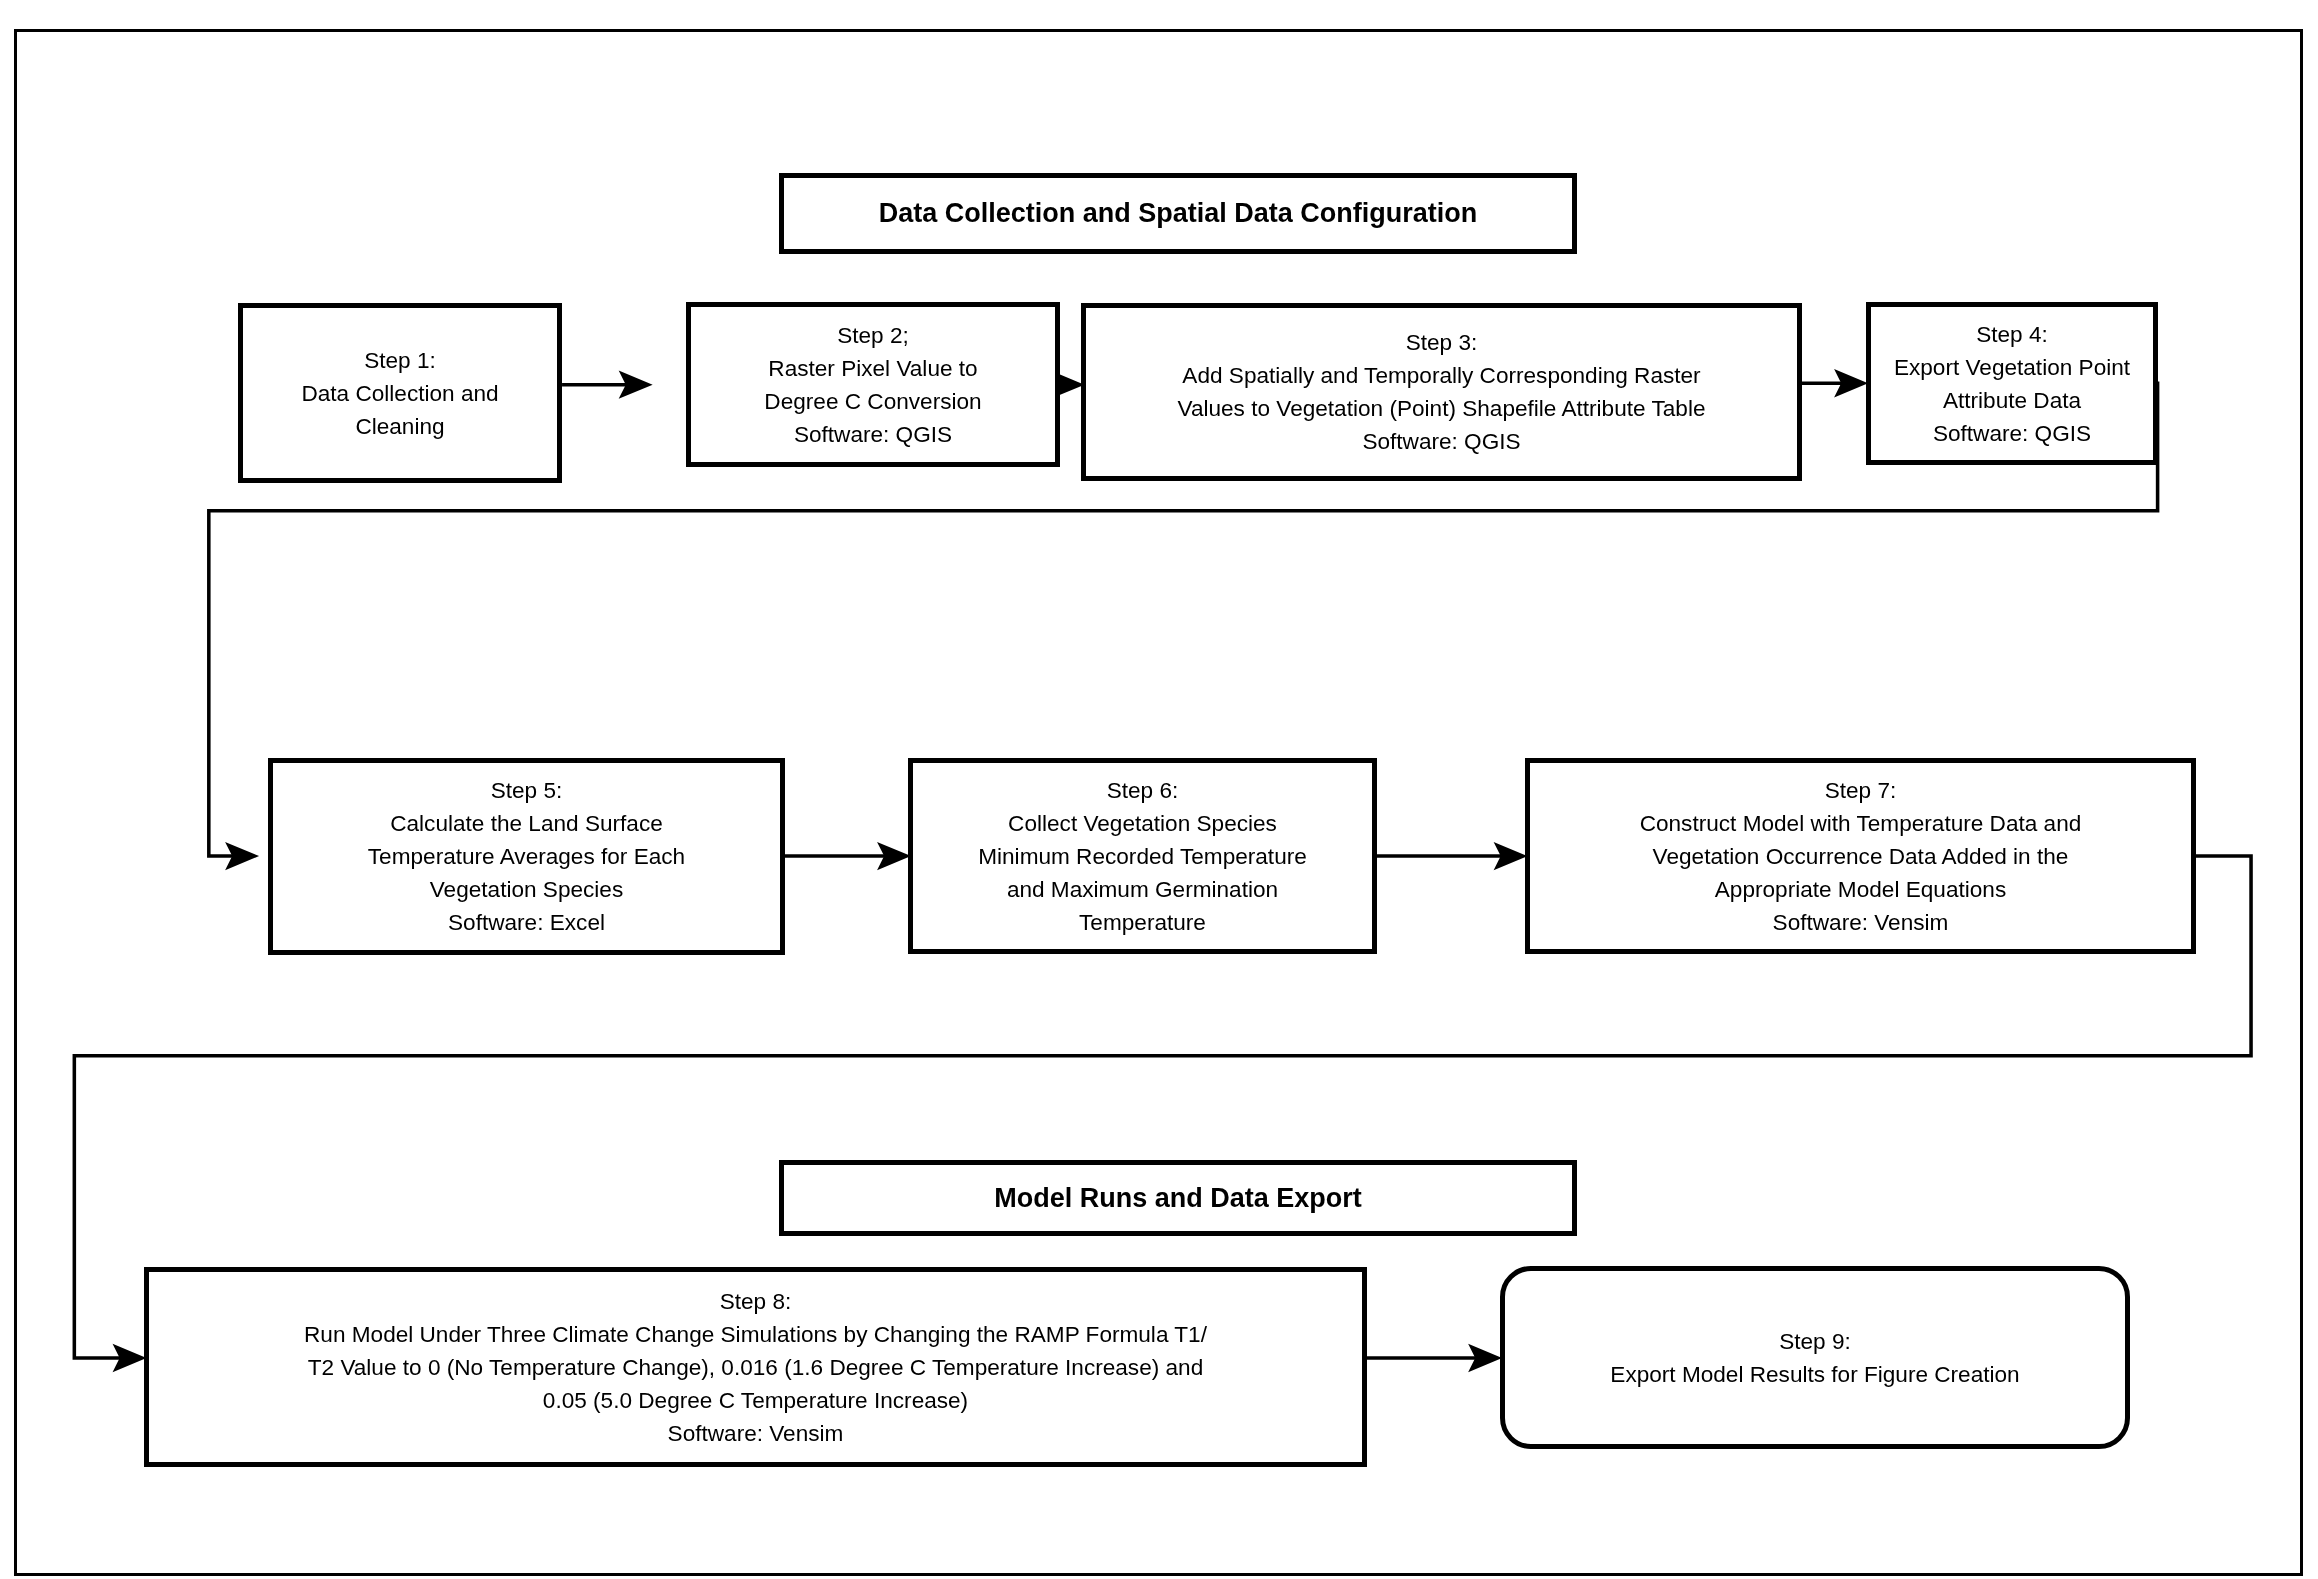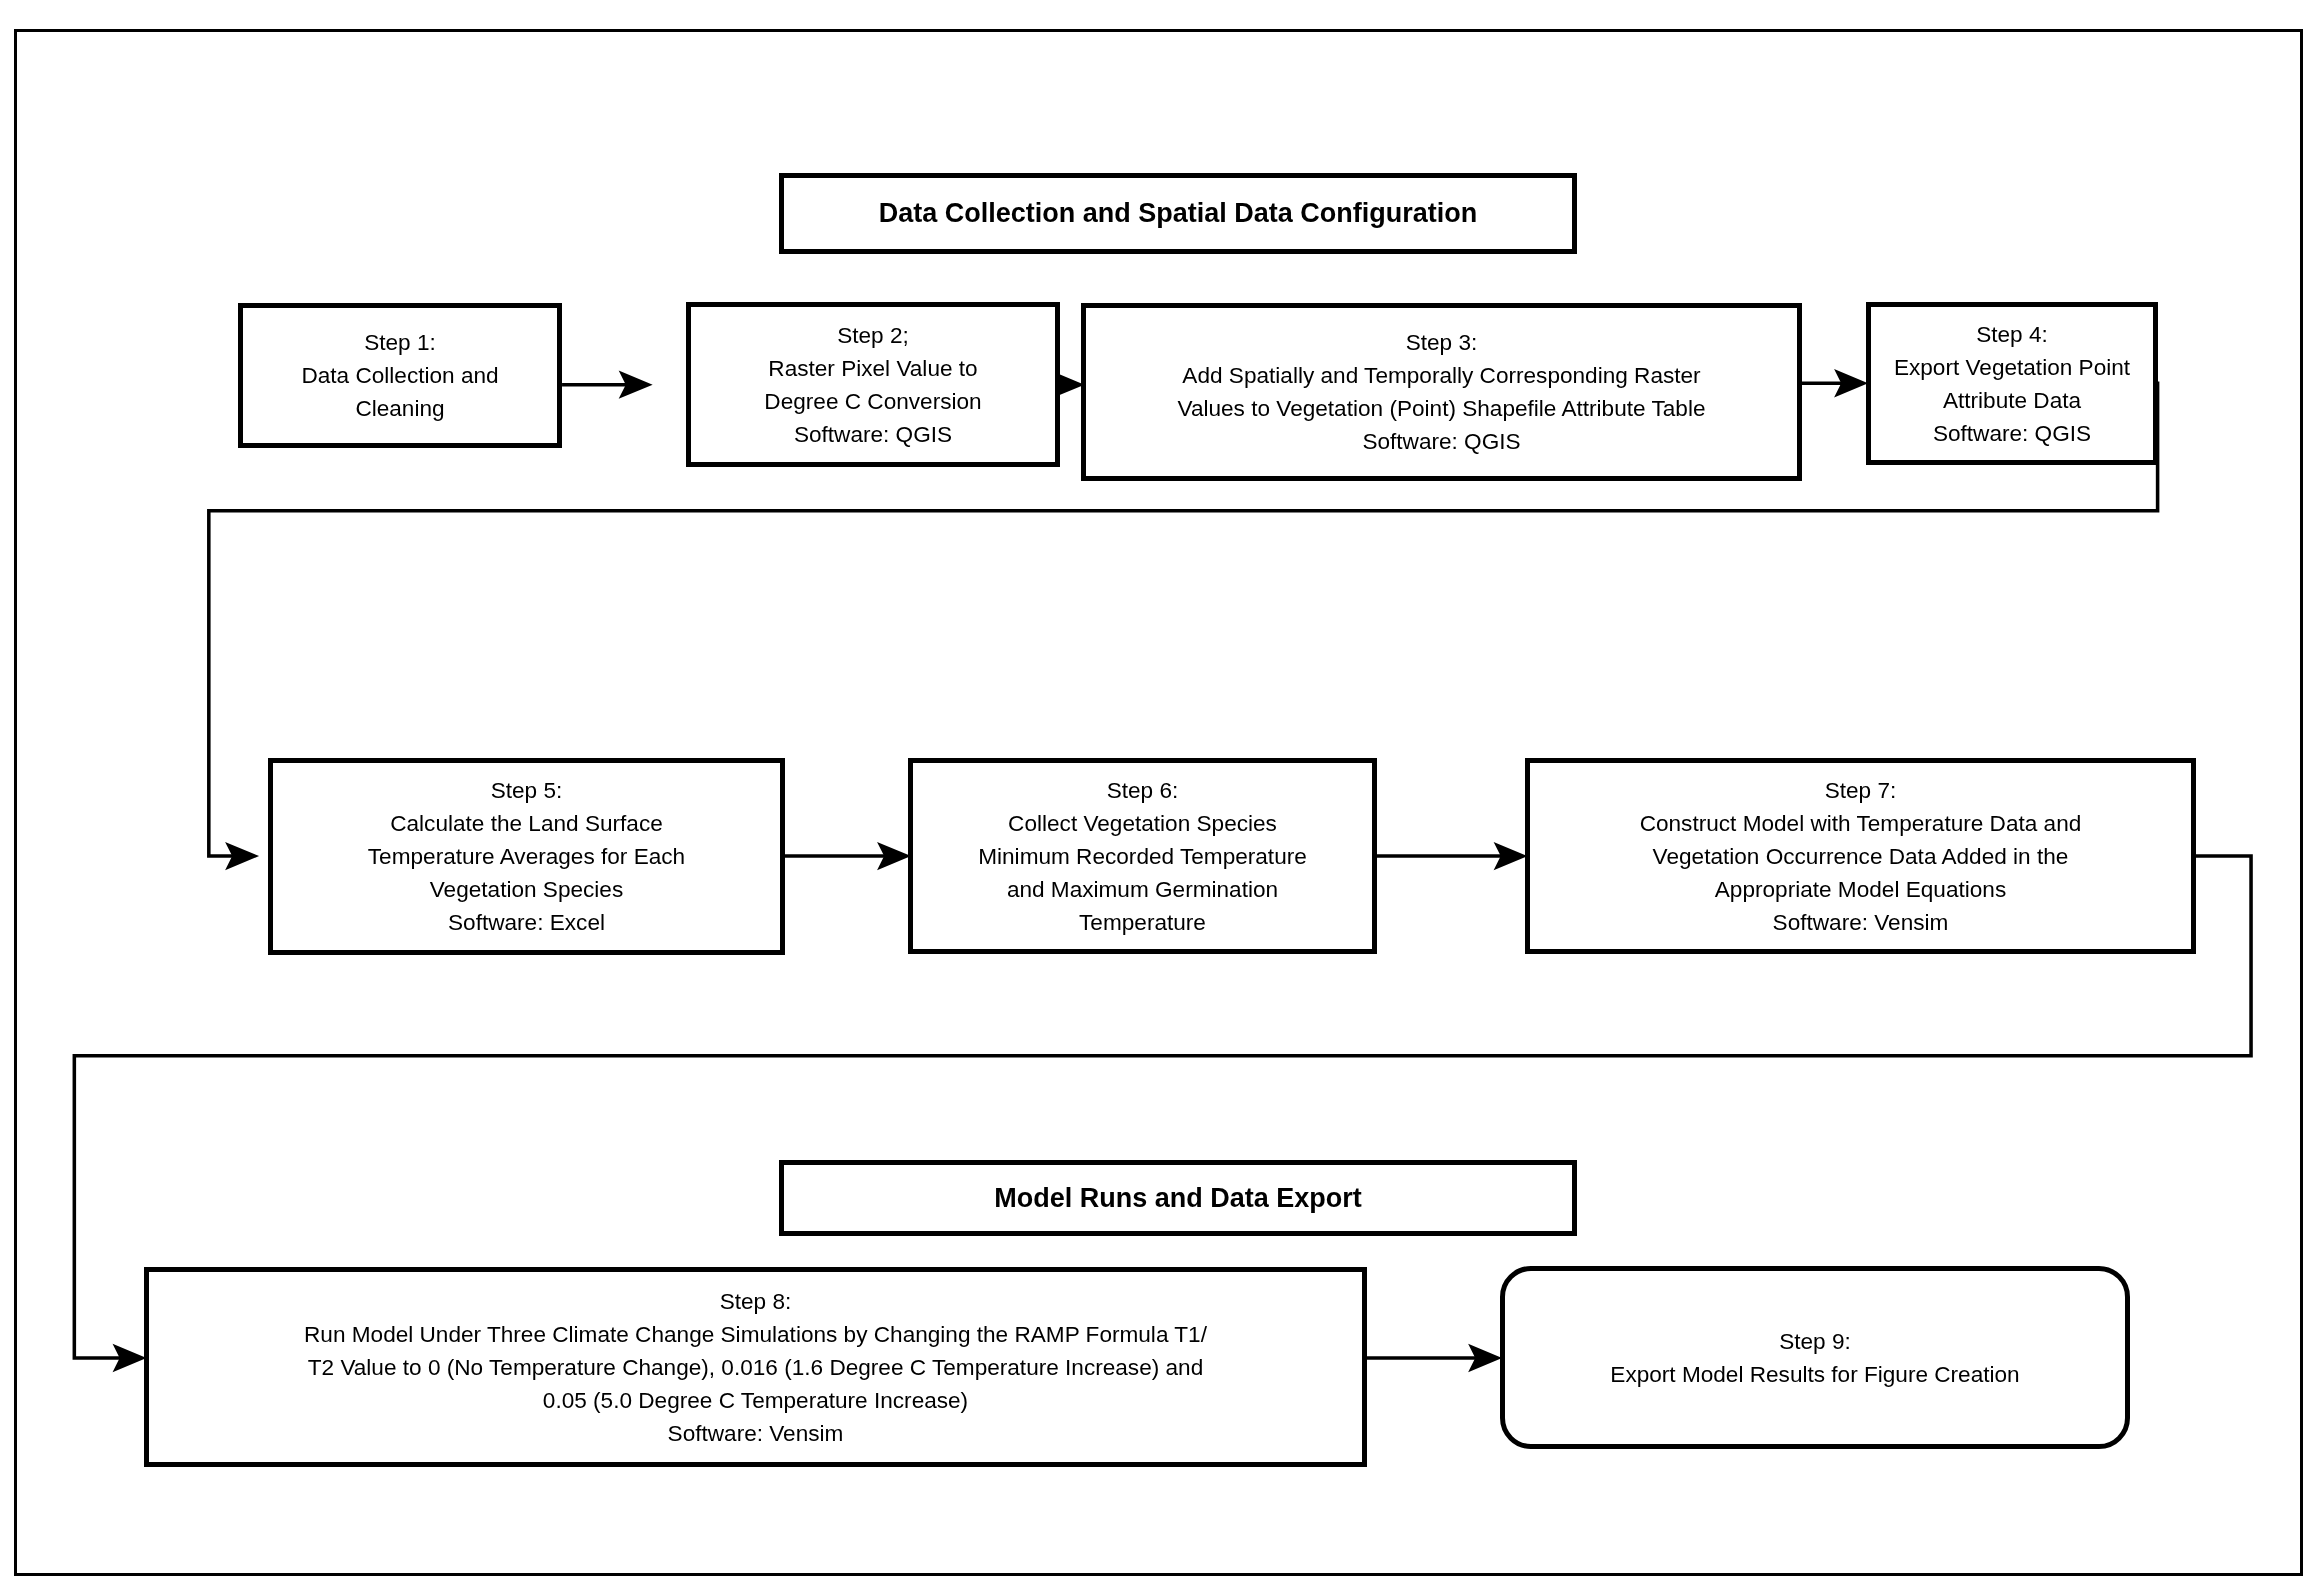--- a/index.html
+++ b/index.html
@@ -52,21 +52,21 @@
   .title-box {
     font-size: 27px;
     font-weight: bold;
     line-height: 33px;
   }
   
   #title1 { left: 779px; top: 160px;  width: 798px; height: 81px; }
   #title2 { left: 779px; top: 626px;  width: 798px; height: 78px; }
   #title3 { left: 779px; top: 1147px; width: 798px; height: 76px; }
   
-  #step1 { left: 238px;  top: 290px;  width: 324px;  height: 145px; }
+  #step1 { left: 238px;  top: 290px;  width: 324px;  height: 180px; }
   #step2 { left: 686px;  top: 289px;  width: 374px;  height: 165px; }
   #step3 { left: 1081px; top: 290px;  width: 721px; height: 178px; }
   #step4 { left: 1866px; top: 289px;  width: 292px;  height: 163px; }
   #step5 { left: 268px;  top: 745px; width: 517px;  height: 197px; }
   #step6 { left: 908px; top: 745px; width: 469px;  height: 196px; }
   #step7 { left: 1525px; top: 745px; width: 671px;  height: 196px; }
   #step8 { left: 144px;  top: 1254px; width: 1223px; height: 200px; }
   #step9 { left: 1500px; top: 1253px; width: 630px;  height: 183px; border-radius: 31px; }
 </style>
 </head>

